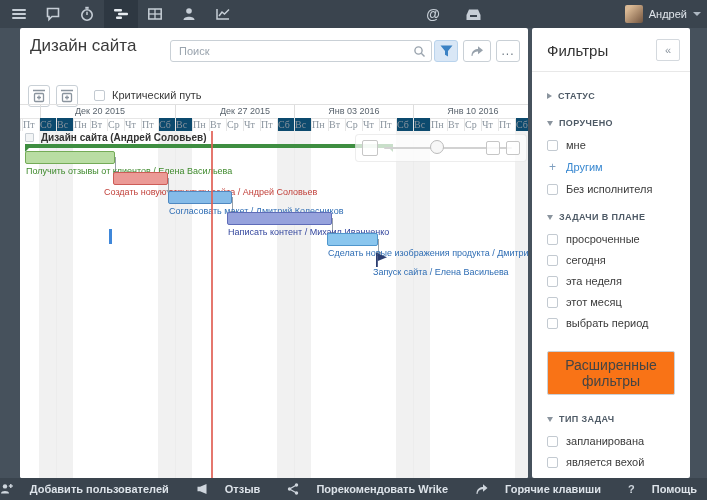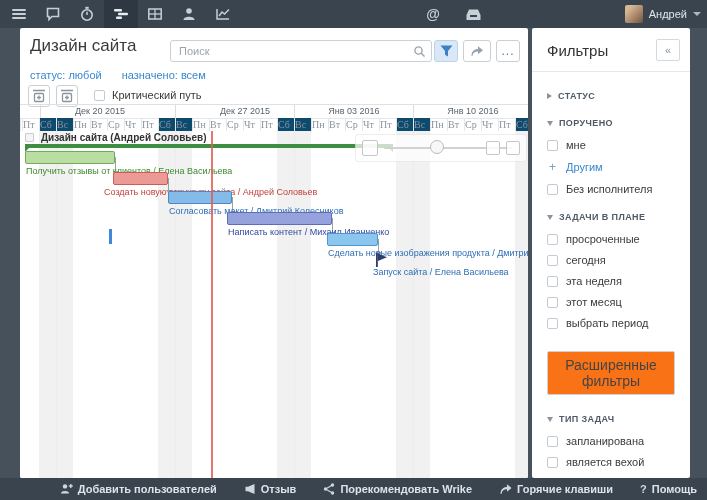--- a/index.html
+++ b/index.html
@@ -87,21 +87,21 @@
   .tri-r{width:0;height:0;border-top:3.5px solid transparent;border-bottom:3.5px solid transparent;border-left:5px solid #8a949e;}
   .tri-d{width:0;height:0;border-left:3.5px solid transparent;border-right:3.5px solid transparent;border-top:5px solid #8a949e;}
   .f-item{display:flex;align-items:center;gap:8px;margin:9px 0;font-size:11px;color:#3a3a3a;cursor:pointer;}
   .f-link{color:#3787d0;}
   .plus-glyph{color:#7f9fc0;font-size:12px;width:11px;text-align:center;flex:none;}
   .adv-btn{margin:13px 0 2px;padding:5px 11px;font-size:14px;color:#444;background:#f97316;border:1px solid #c9d0d6;border-radius:2px;cursor:pointer;}
 
   
   .bottombar{position:absolute;left:0;bottom:0;width:707px;height:22px;background:#3a444e;display:flex;align-items:center;
              justify-content:flex-end;gap:27px;padding-right:10px;box-sizing:border-box;}
-  .foot-link{display:flex;align-items:center;gap:5px;color:#dde3e9;font-size:11px;font-weight:bold;cursor:pointer;white-space:nowrap;}
+  .foot-link{display:flex;align-items:center;gap:17px;color:#dde3e9;font-size:11px;font-weight:bold;cursor:pointer;white-space:nowrap;}
   .foot-q{color:#cfd6dd;font-size:11px;font-weight:bold;}
 </style>
 </head>
 <body>
 
 <div class="app">
 
   <header class="topbar">
     <div class="nav-icons">
       <div class="nav-btn">
@@ -191,24 +191,20 @@
             <path d="M0.5 0.5 H12.5 L8 6 V11.5 L5 9.8 V6 Z" fill="#3b82c4"></path>
           </svg>
       </div>
       <div class="hbtn btn-share">
         <svg width="14" height="12" viewBox="0 0 14 12">
             <path d="M1.5 11 C1.5 5.5 5.5 4 8 4 L8 1.2 L13 5.2 L8 9.2 L8 6.5 C5.5 6.5 3 7.5 2.5 11 Z" fill="#98a2ac"></path>
           </svg>
       </div>
       <div class="hbtn btn-more">...</div>
 
-      <div class="status-line">
-        <span>статус: любой</span>
-        <span>назначено: всем</span>
-      </div>
 
       <div class="tb-btn" style="left:8px;">
         <svg width="14" height="14" viewBox="0 0 14 14">
             <line x1="1" y1="1.5" x2="13" y2="1.5" stroke="#8a949e" stroke-width="1.4"></line>
             <rect x="2.5" y="4.5" width="9" height="8" rx="1" fill="none" stroke="#8a949e" stroke-width="1.3"></rect>
             <line x1="7" y1="6.5" x2="7" y2="10.5" stroke="#8a949e" stroke-width="1.3"></line>
             <line x1="5" y1="8.5" x2="9" y2="8.5" stroke="#8a949e" stroke-width="1.3"></line>
           </svg>
       </div>
       <div class="tb-btn" style="left:36px;">

